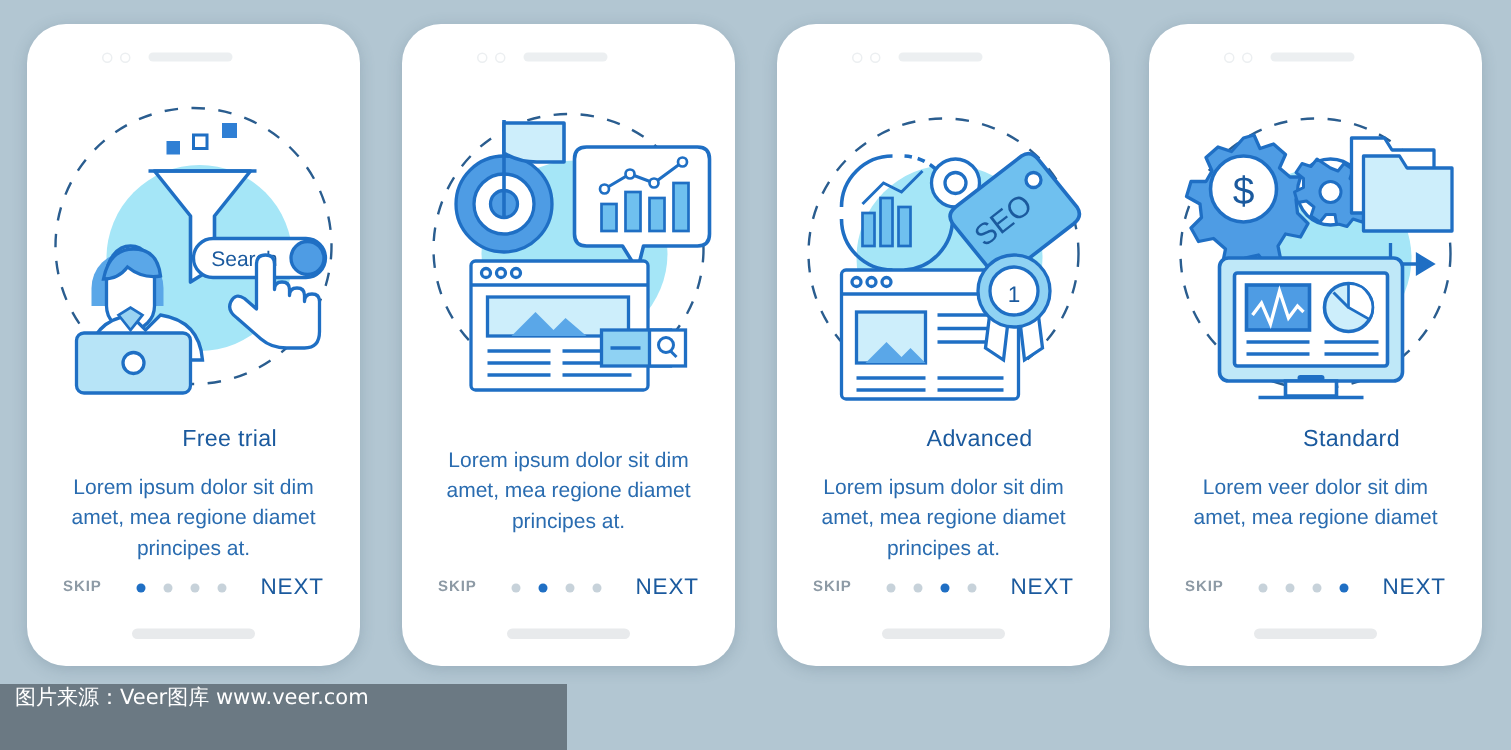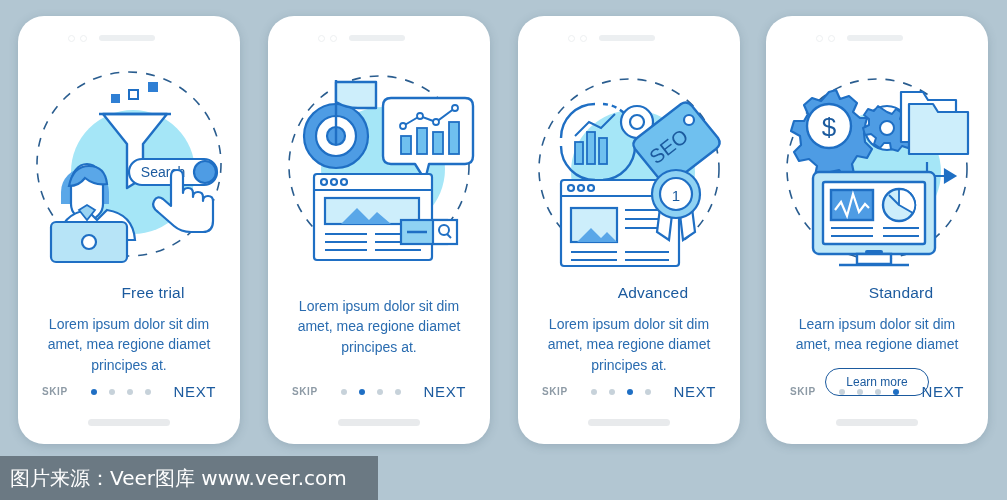--- a/index.html
+++ b/index.html
@@ -50,22 +50,22 @@
   .skip{font-size:10px;color:#8d9aa5;letter-spacing:.6px;font-weight:bold;}
   .next{font-size:15px;color:#1b5a9e;letter-spacing:.6px;}
   .dots{display:flex;gap:12px;}
   .dot{width:6px;height:6px;border-radius:50%;background:#c7d2da;}
   .dot.on{background:#1f6fc4;}
 
   
   .wm{
     position:absolute;left:0;bottom:0;width:378px;height:44px;
     background:rgba(92,104,114,.82);
-    display:flex;align-items:center;
-    color:#fff;font-size:20px;padding-left:10px;box-sizing:border-box;
+    display:flex;align-items:flex-start;
+    color:#fff;font-size:14px;padding-left:10px;box-sizing:border-box;
     font-family:"DejaVu Sans", sans-serif;
   }
 </style>
 </head>
 <body>
 
 <div class="stage">
 
   <div class="card c1">
     <div class="phone-head">
@@ -348,22 +348,21 @@
         <g stroke="#1f6fc4" stroke-width="2.4" fill="#fff">
           <rect x="88" y="186" width="18" height="4" rx="2" fill="#1f6fc4" stroke="none"></rect>
           <path d="M80 190 h34 v10 h-34z" fill="#fff"></path>
           <line x1="62" y1="201" x2="132" y2="201"></line>
         </g>
       </svg>
     </div>
 
     <div class="txt">
       <div class="title">Standard</div>
-      <div class="desc">Learn ipsum dolor sit dim amet, mea regione diamet</div>
-      <a class="learn">Learn more</a>
+      <div class="desc">Lorem veer dolor sit dim amet, mea regione diamet</div>
     </div>
 
     <div class="pager">
       <span class="skip">SKIP</span>
       <span class="dots">
         <i class="dot"></i>
         <i class="dot"></i>
         <i class="dot"></i>
         <i class="dot on"></i>
       </span>

